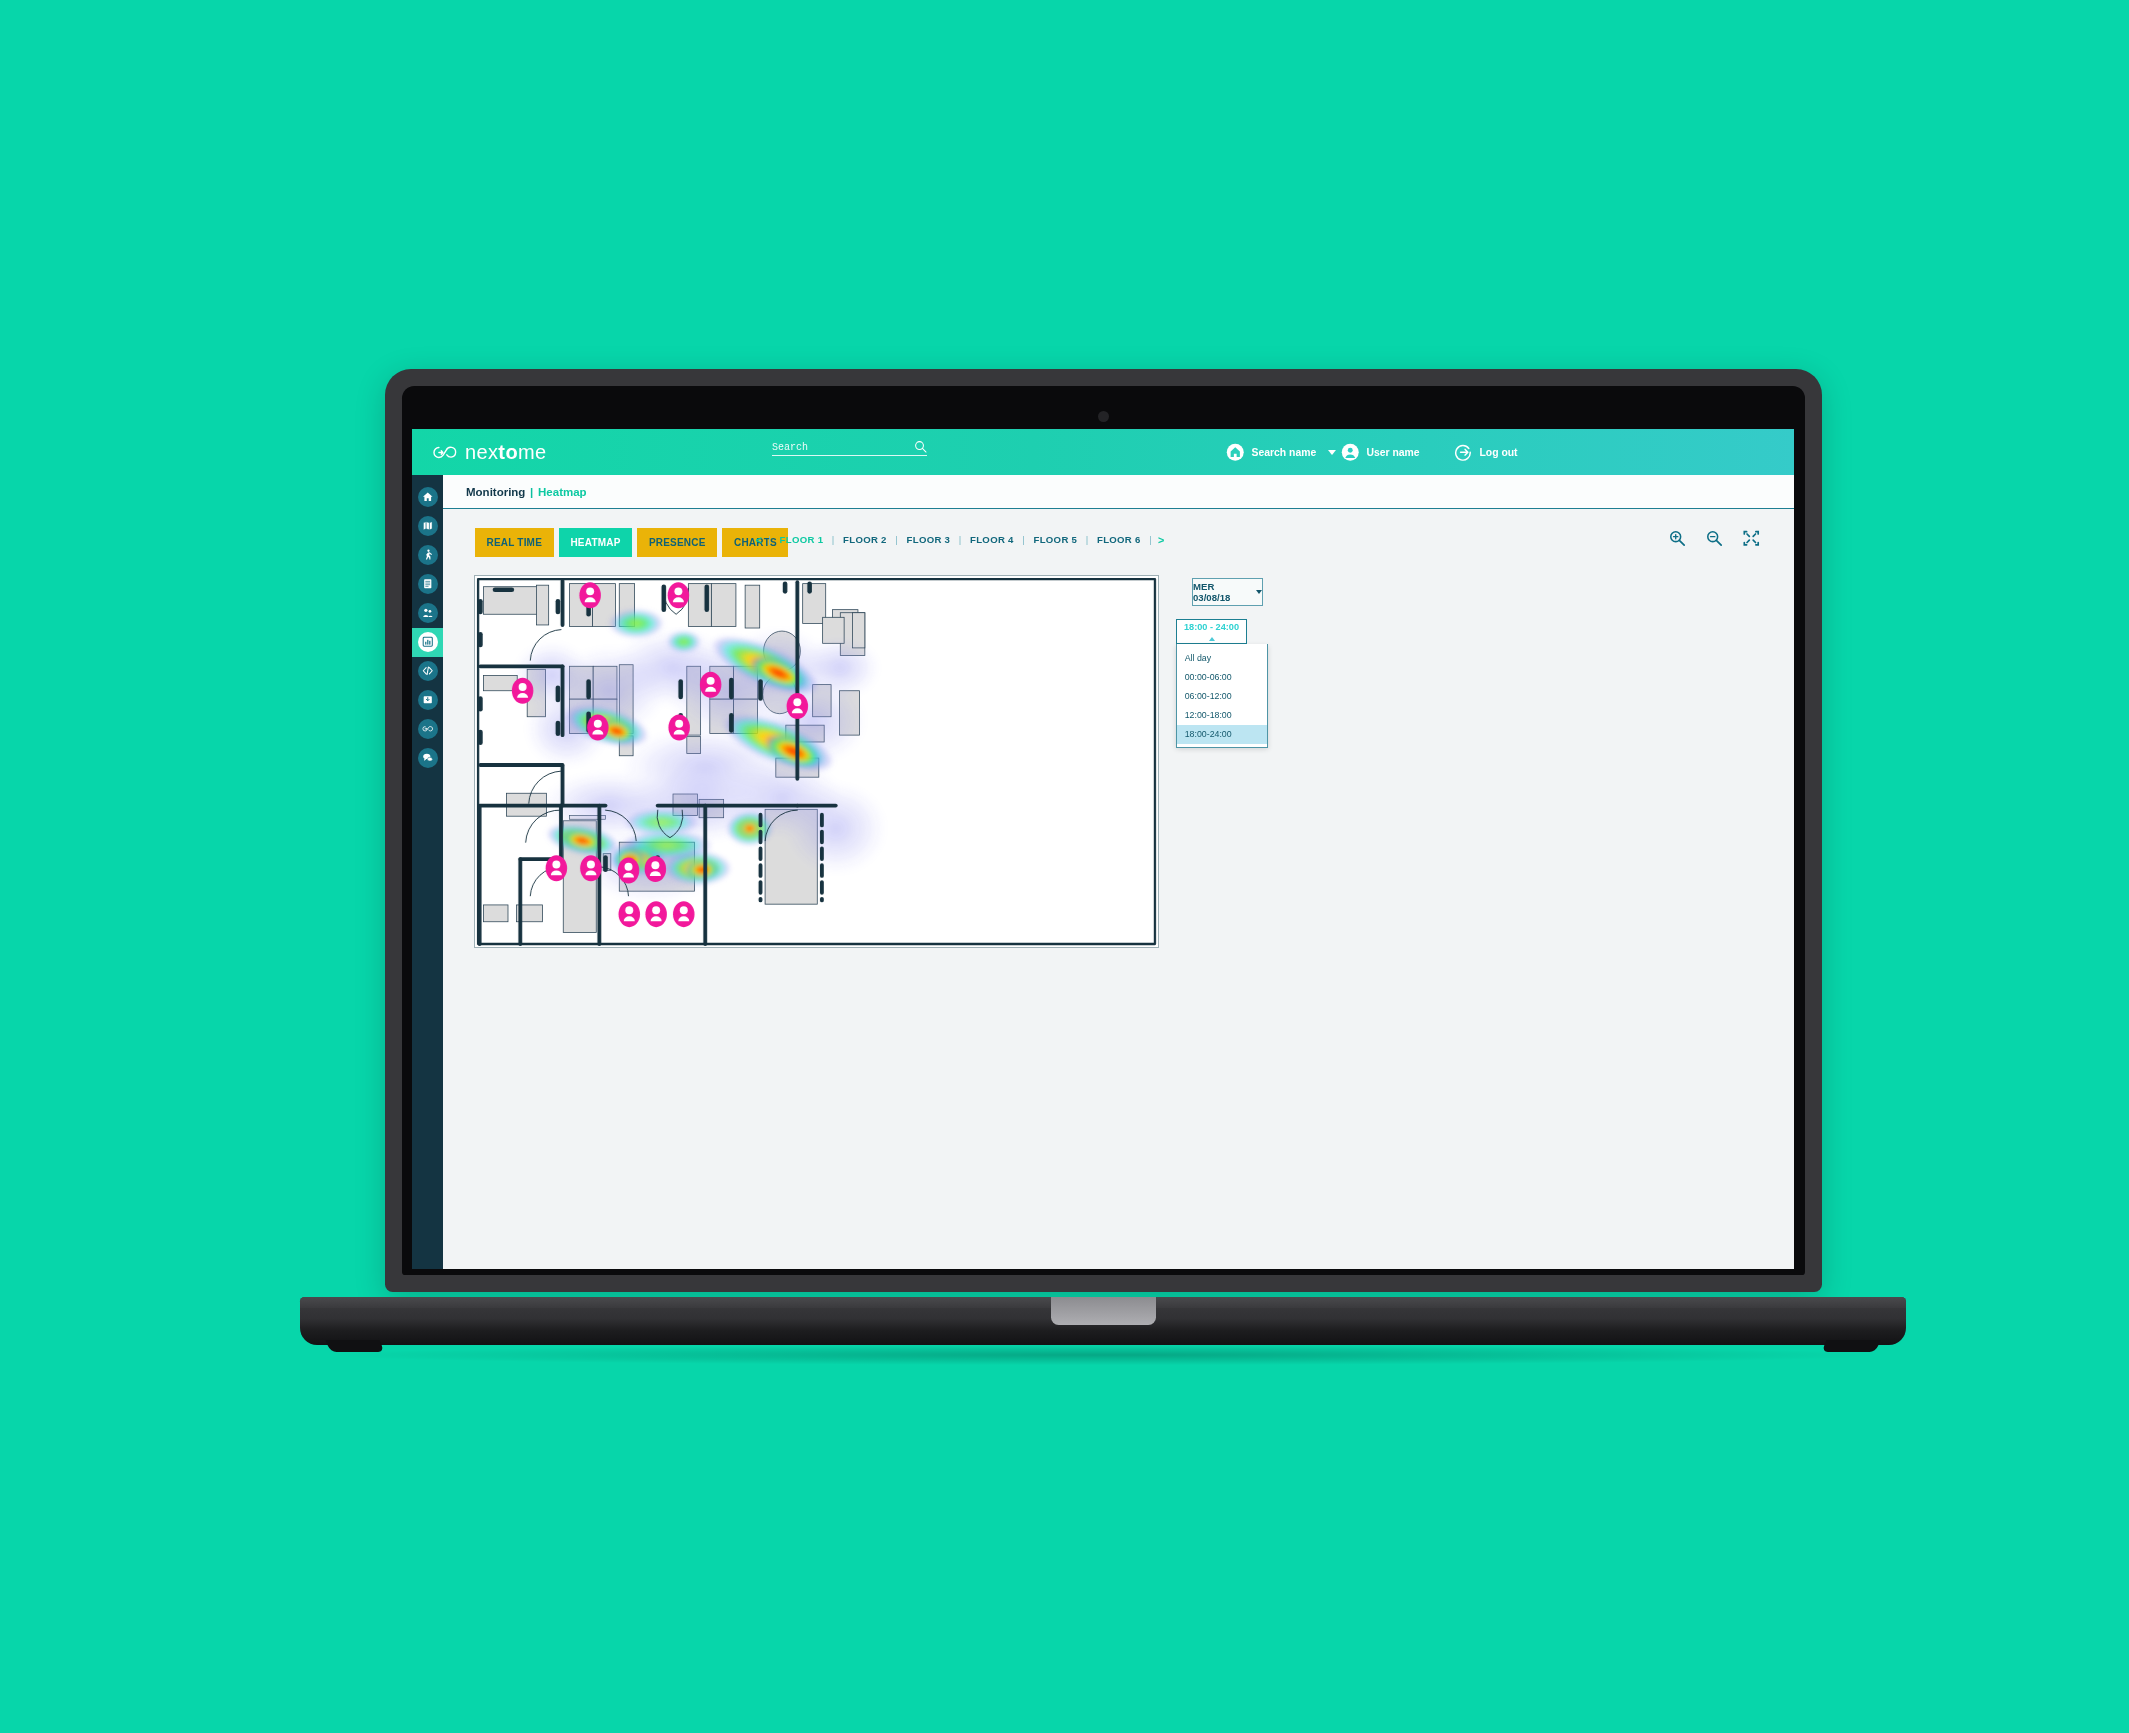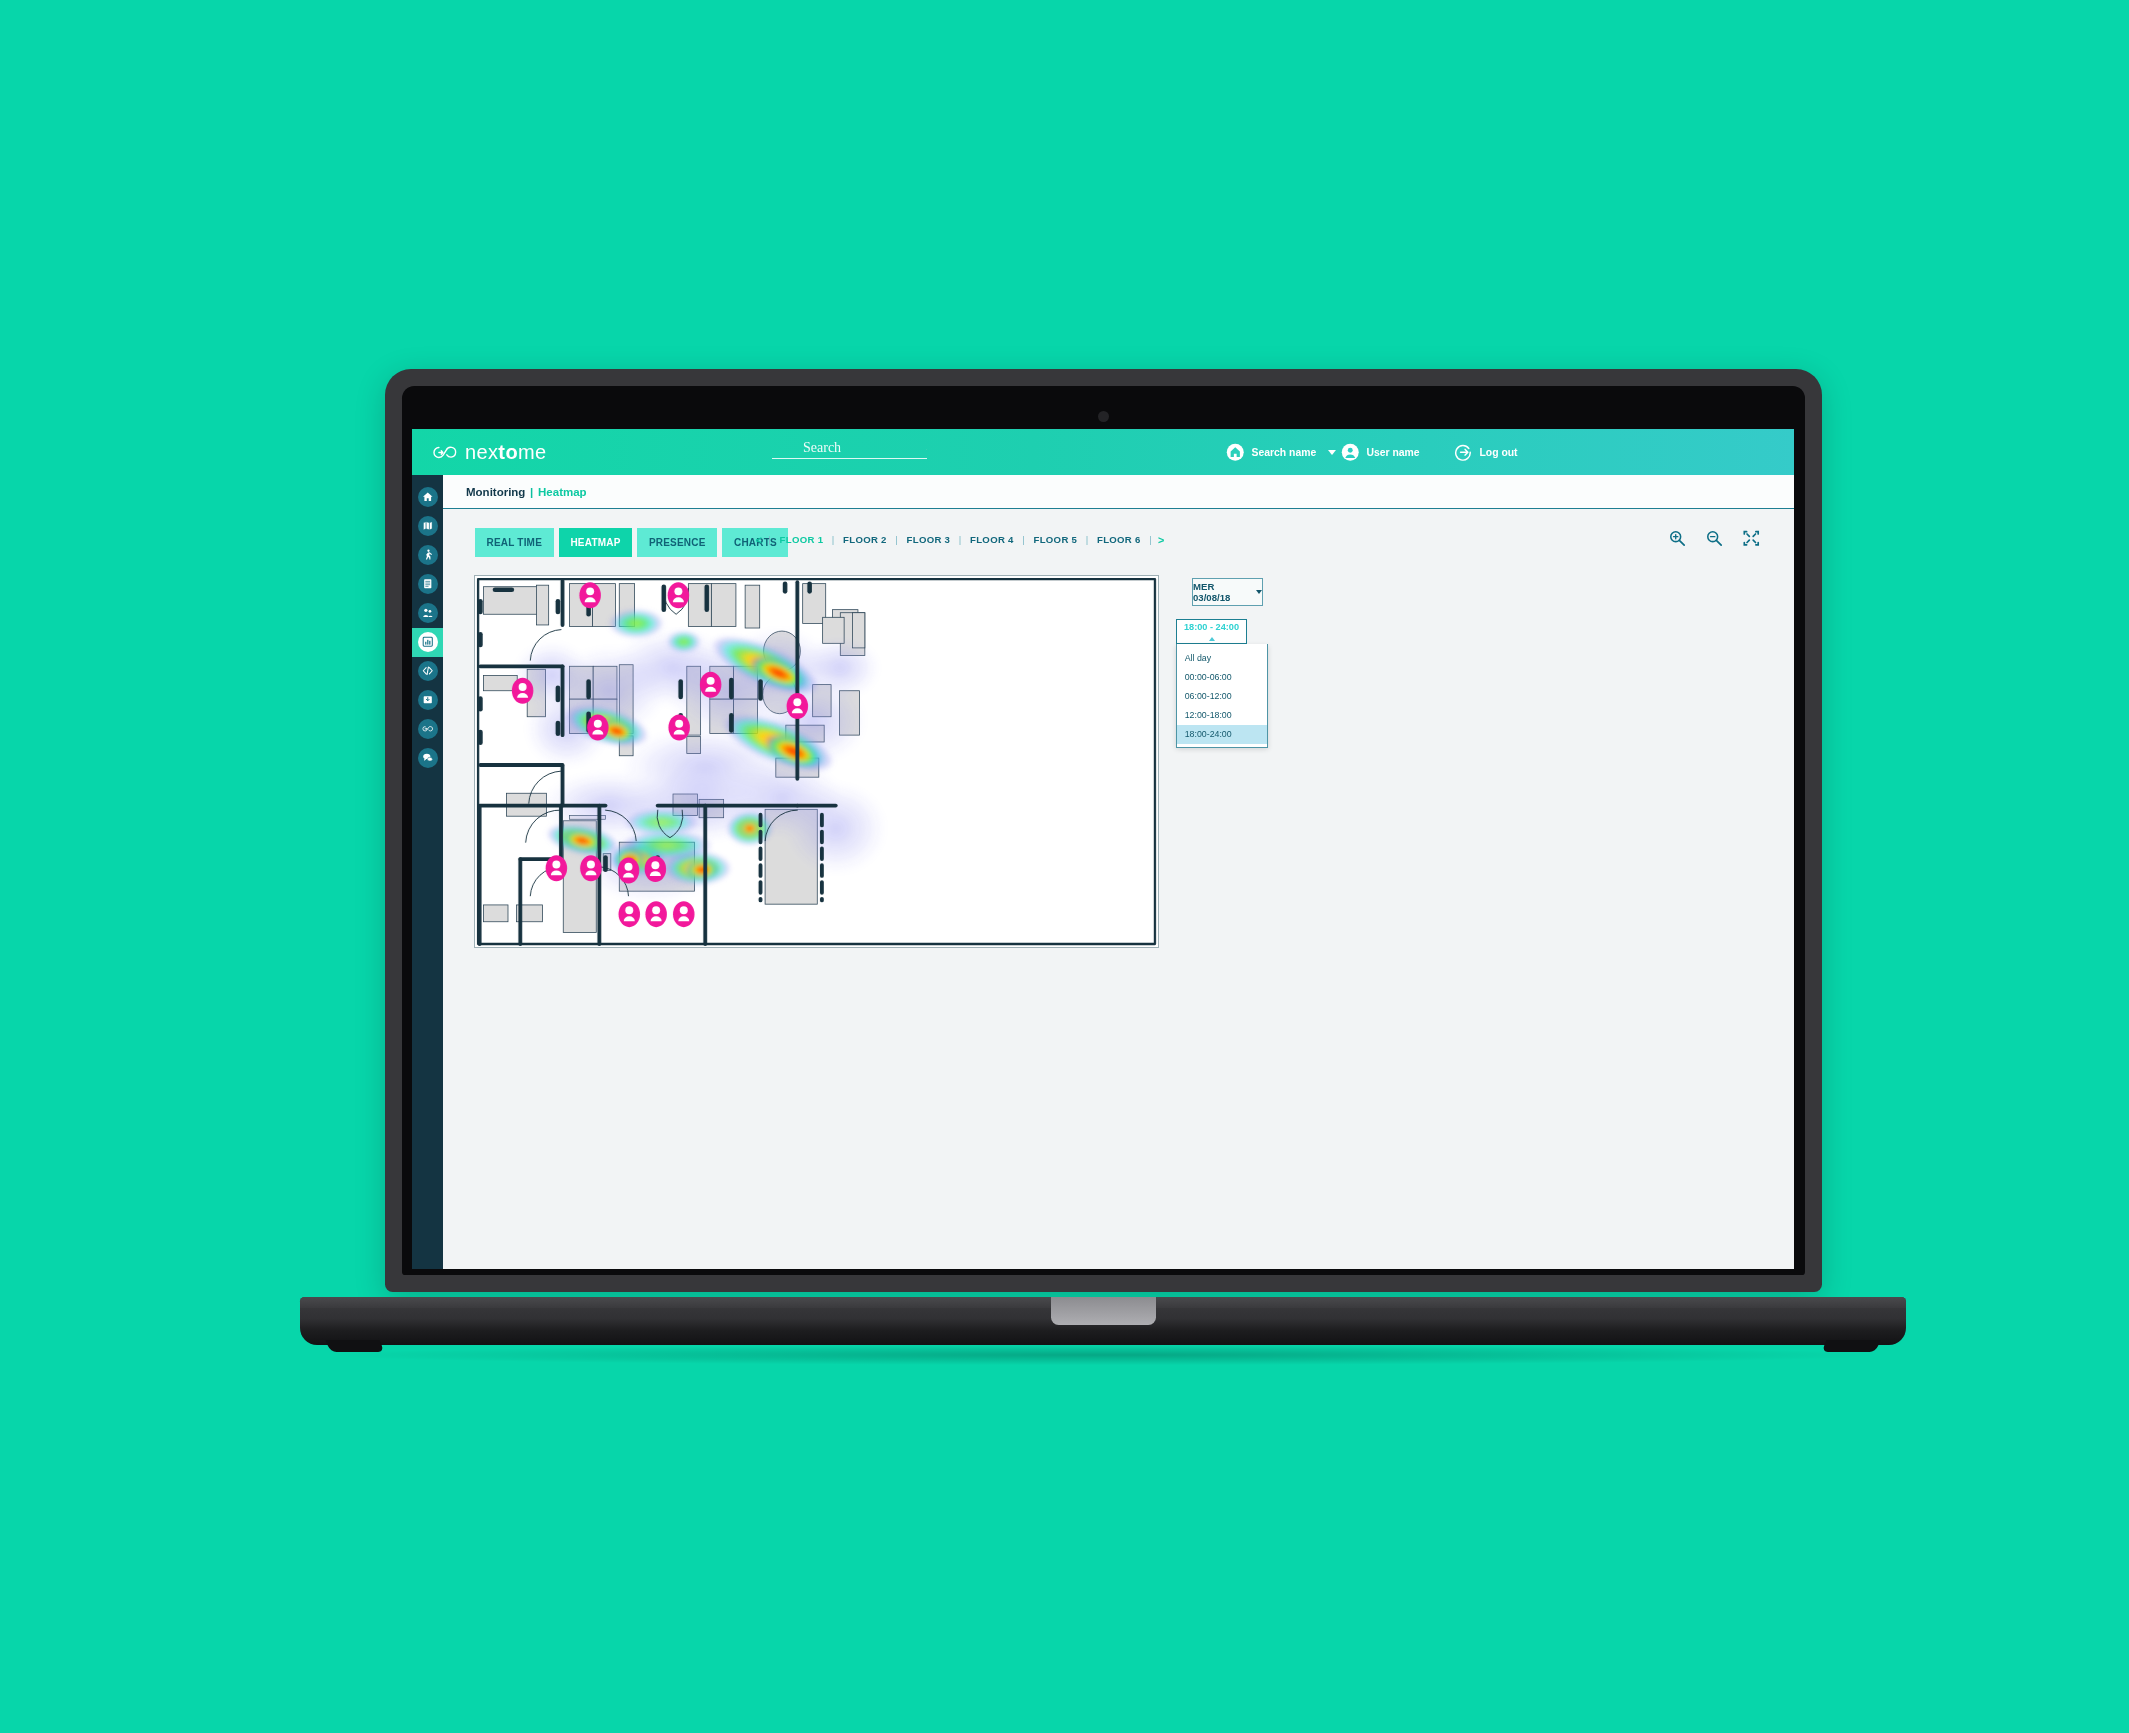--- a/index.html
+++ b/index.html
@@ -80,23 +80,22 @@
   .logo-text b { font-weight:700; }
 
   .search-wrap {
     position:absolute; left:360px; top:10.8px; width:155px;
     border-bottom:1.2px solid rgba(255,255,255,.85);
     display:flex; align-items:flex-end; justify-content:space-between;
     padding-bottom:2.3px;
   }
   .search-input {
     background:transparent; border:none; outline:none;
-    color:#fff; font-size:14px; width:123px;
-    font-family:Liberation Serif, serif;
-    margin-left:31px;
+    color:#fff; font-size:10px; width:123px;
+    font-family:Liberation Mono, monospace;
   }
   .search-input::placeholder { color:rgba(255,255,255,.92); }
 
   .hdr-item {
     position:absolute; top:0; height:46px;
     display:flex; align-items:center; gap:7px;
     color:#fff; font-size:10.4px; font-weight:700; white-space:nowrap;
   }
   .hdr-venue { left:814px; }
   .hdr-user  { left:929px; }
@@ -132,21 +131,21 @@
   }
   .side-item.active { background:#2fd7b4; }
   .side-item.active .side-dot { background:#ffffff; }
   .side-icon { width:11.5px; height:11.5px; }
 
   
   .content { position:absolute; left:31px; top:80px; width:1351px; height:760px; background:#f2f4f5; }
 
   .tabs { position:absolute; left:32px; top:18.5px; display:flex; gap:5.4px; }
   .tab {
-    min-width:66px; height:29px; background:#5eead4;
+    min-width:66px; height:29px; background:#eab308;
     display:flex; align-items:center; justify-content:center;
     font-size:10px; font-weight:700; color:#106276; letter-spacing:0.2px;
     padding:0 11.5px; cursor:pointer;
   }
   .tab.active { background:#0ed4aa; color:#fff; }
 
   .floornav {
     position:absolute; left:308px; top:24.6px;
     display:flex; align-items:center; gap:0px;
     font-size:9.6px; font-weight:700; color:#11677c; letter-spacing:0.3px;

